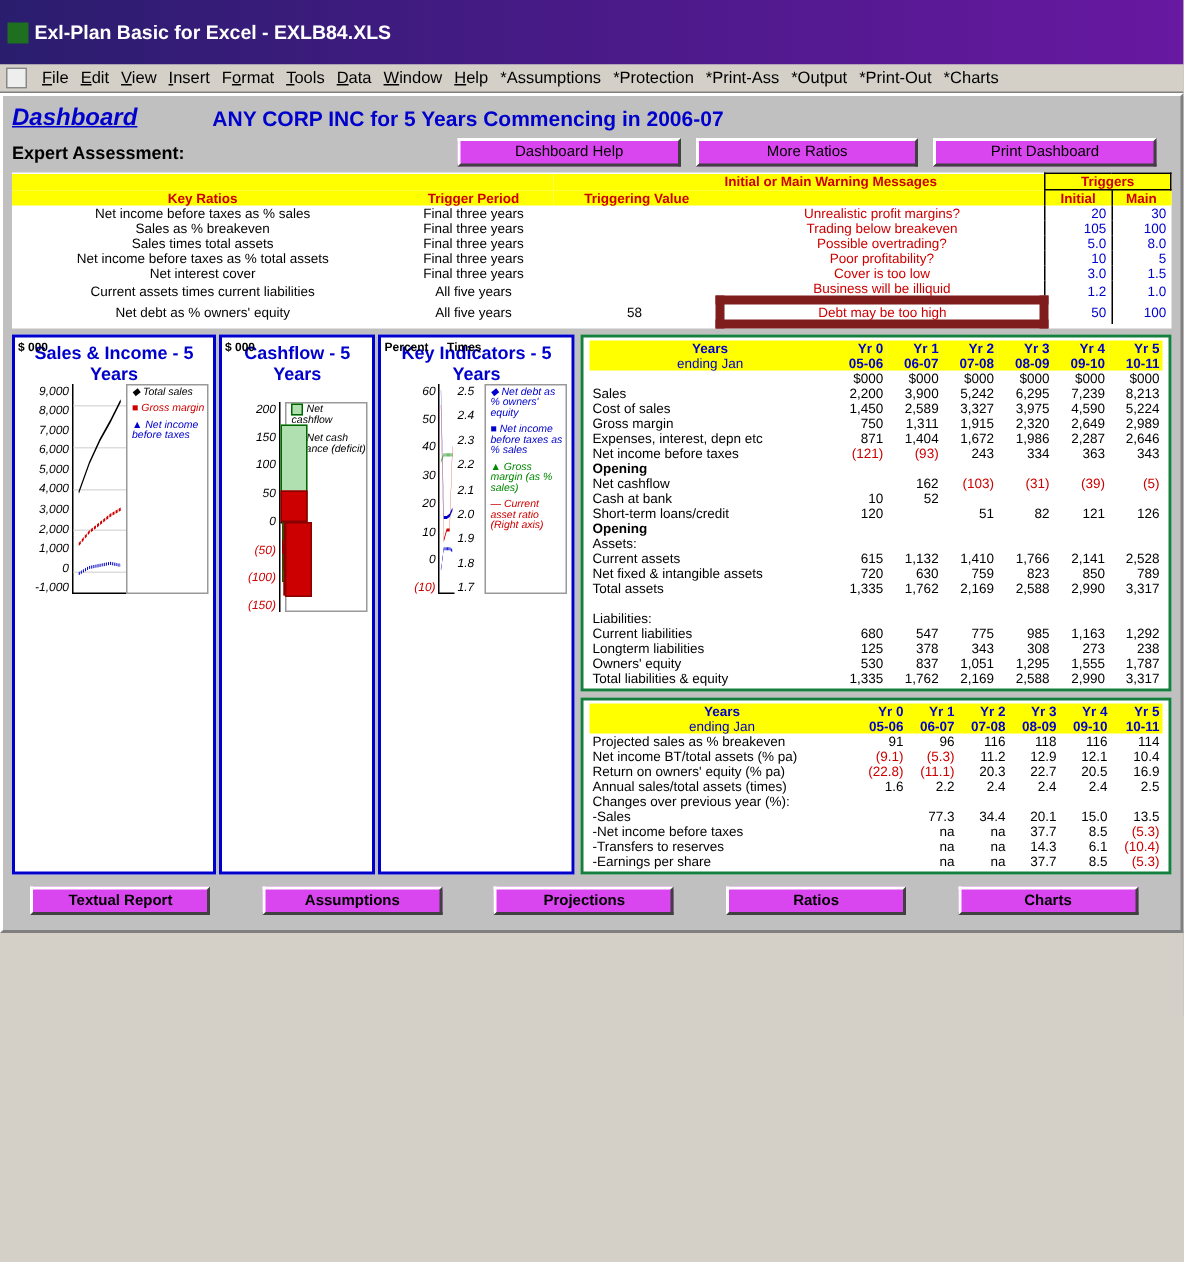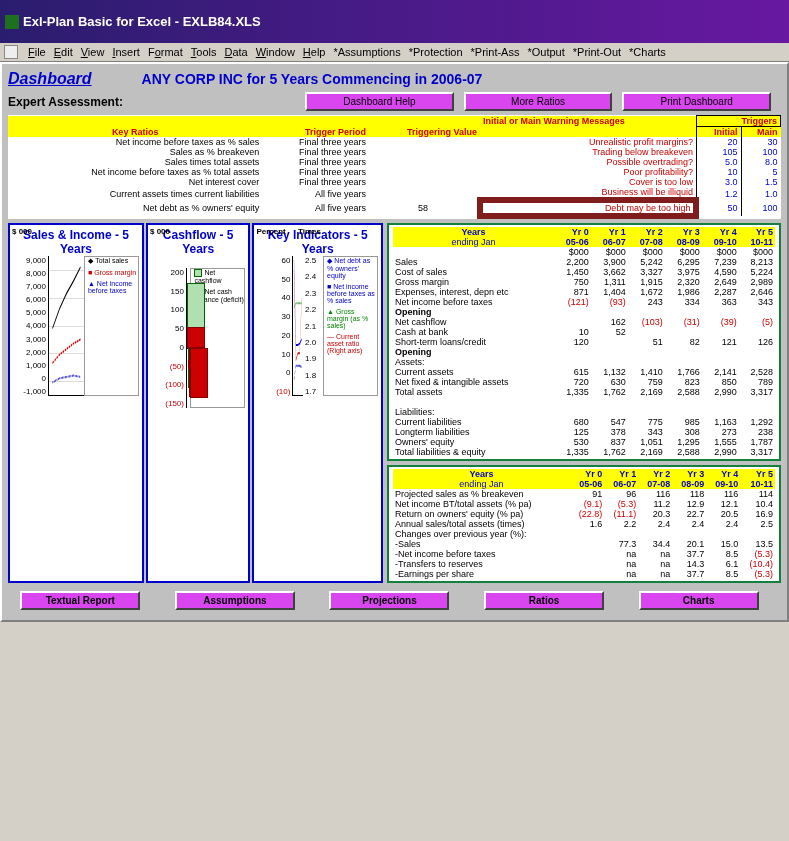--- a/index.html
+++ b/index.html
@@ -11,32 +11,32 @@
   .menubar span { cursor: default; }
   .menubar u { text-decoration: underline; }
   .content { background: #c0c0c0; padding: 6px; border: 2px solid #808080; border-top-color: #fff; border-left-color: #fff; }
   .header-row { display: flex; align-items: center; margin-bottom: 4px; }
   .dash-title { color: #0000cc; font-weight: bold; font-size: 16px; text-decoration: underline; font-style: italic; margin-right: 50px; }
   .company-title { color: #0000cc; font-weight: bold; font-size: 14px; }
   .sub-row { display: flex; align-items: center; margin-bottom: 4px; }
   .expert { font-weight: bold; font-size: 12px; width: 300px; }
   .btn3d { background: #d946ef; border: 2px solid; border-color: #fff #404040 #404040 #fff; padding: 2px 0; font-size: 10px; text-align: center; cursor: pointer; width: 150px; margin-right: 10px; }
   .ratios-table { width: 100%; background: #fff; border-collapse: collapse; font-size: 9px; }
-  .ratios-table td, .ratios-table th { padding: 0 3px; white-space: nowrap; text-align: right; font-weight: normal; }
+  .ratios-table td, .ratios-table th { padding: 0 3px; white-space: nowrap; text-align: center; font-weight: normal; }
   .ratios-table .hdr { background: #ffff00; font-weight: bold; text-align: center; }
   .ratios-table .hdr-sub { color: #cc0000; font-weight: bold; }
   .ratios-table .red { color: #cc0000; }
   .ratios-table .blue { color: #0000cc; text-align: right; }
   .ratios-table .rborder { border-right: 1px solid #000; }
   .main-grid { display: flex; margin-top: 4px; gap: 4px; }
   .left-col { width: 375px; display: flex; flex-direction: row; gap: 2px; }
   .right-col { flex: 1; display: flex; flex-direction: column; gap: 4px; }
   .chart-box { background: #fff; border: 2px solid #0000cc; padding: 3px; position: relative; }
   .chart-title { color: #0000cc; font-weight: bold; font-size: 12px; text-align: center; }
-  .chart-area { position: relative; height: 140px; display: flex; }
+  .chart-area { position: relative; height: 140px; display: flex; font-style: italic; }
   .chart-area.short { height: 140px; margin-top: 12px; }
   .y-axis { width: 35px; display: flex; flex-direction: column; justify-content: space-between; text-align: right; font-size: 8px; padding-right: 2px; }
   .plot { flex: 1; border-left: 1px solid #000; border-bottom: 1px solid #000; position: relative; }
   .legend { width: 55px; font-size: 7px; padding-left: 3px; border: 1px solid #999; }
   .legend div { margin-bottom: 4px; }
   .axis-label { position: absolute; top: 2px; left: 2px; font-size: 8px; font-weight: bold; }
   .r-axis { width: 20px; display: flex; flex-direction: column; justify-content: space-between; font-size: 8px; text-align: left; padding-left: 2px;}
   .data-panel { background: #fff; border: 2px solid #15803d; padding: 2px 4px; font-size: 9px; }
   .data-panel table { width: 100%; border-collapse: collapse; }
   .data-panel td, .data-panel th { padding: 0 2px; text-align: right; font-weight: normal; white-space: nowrap; }
@@ -320,21 +320,21 @@
                 <td class="">2,200</td>
                 <td class="">3,900</td>
                 <td class="">5,242</td>
                 <td class="">6,295</td>
                 <td class="">7,239</td>
                 <td class="">8,213</td>
               </tr>
               <tr>
                 <td>Cost of sales</td>
                 <td class="">1,450</td>
-                <td class="">3,662</td>
+                <td class="">2,589</td>
                 <td class="">3,327</td>
                 <td class="">3,975</td>
                 <td class="">4,590</td>
                 <td class="">5,224</td>
               </tr>
               <tr>
                 <td>Gross margin</td>
                 <td class="">750</td>
                 <td class="">1,311</td>
                 <td class="">1,915</td>

